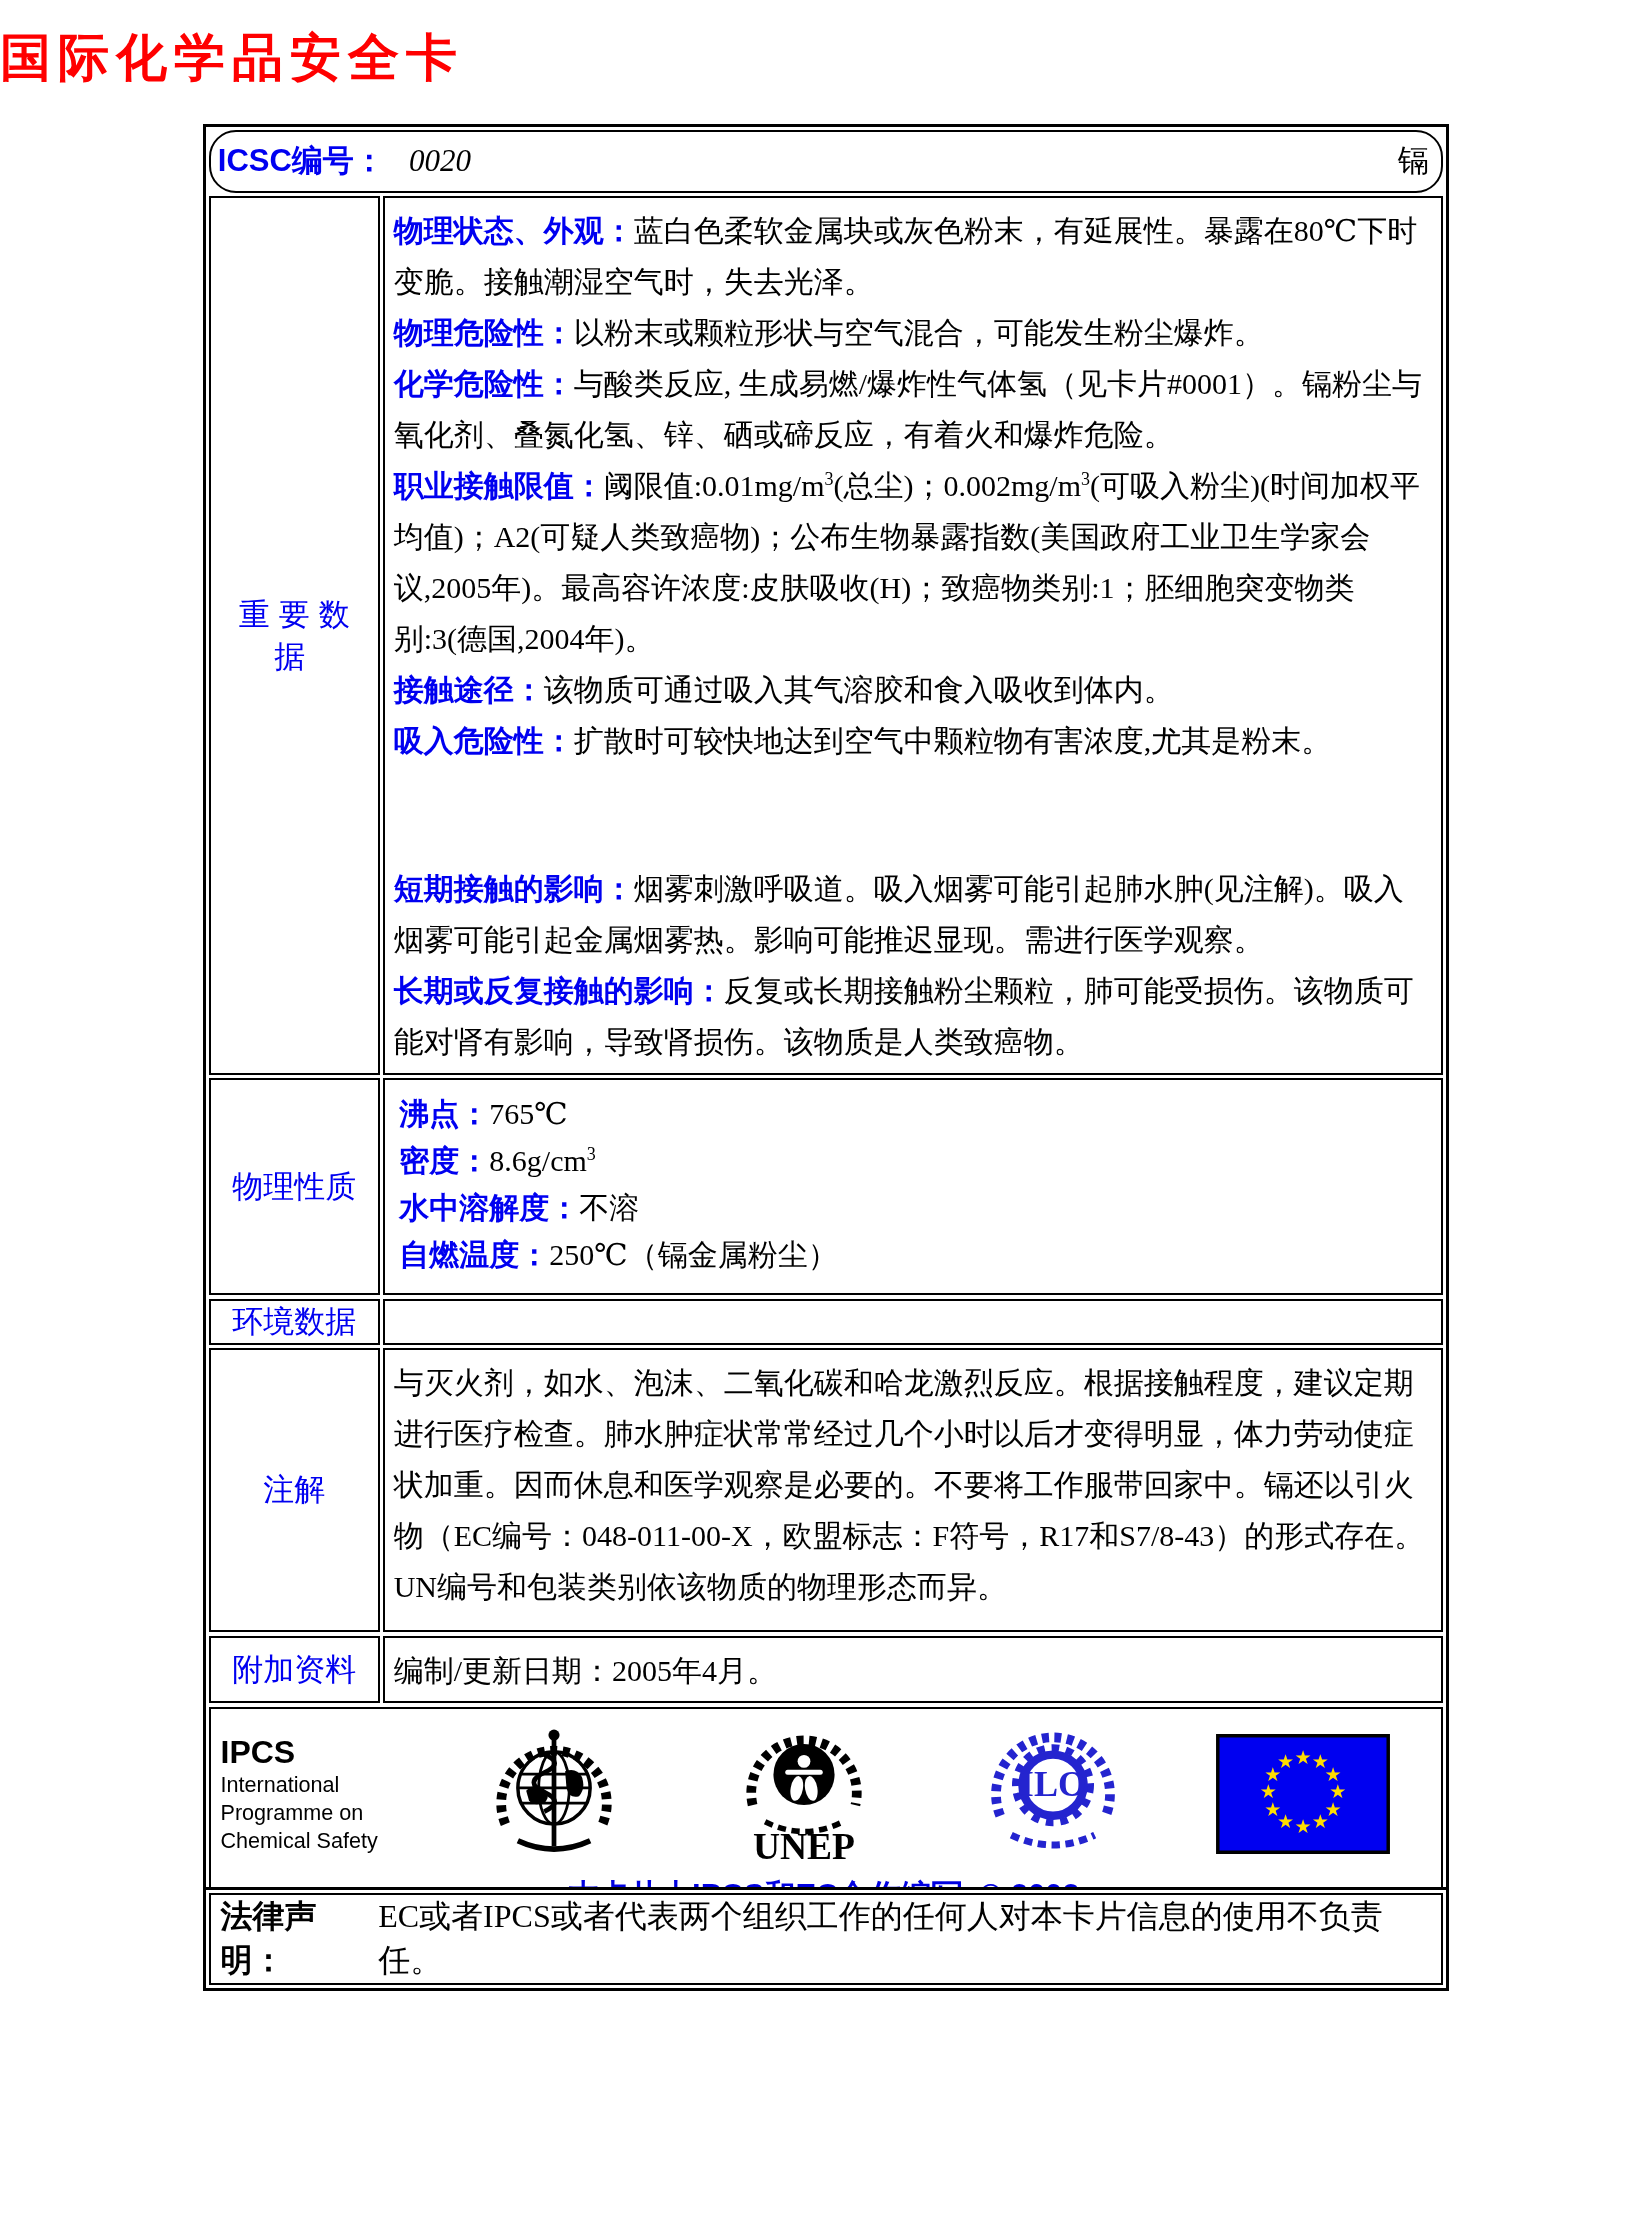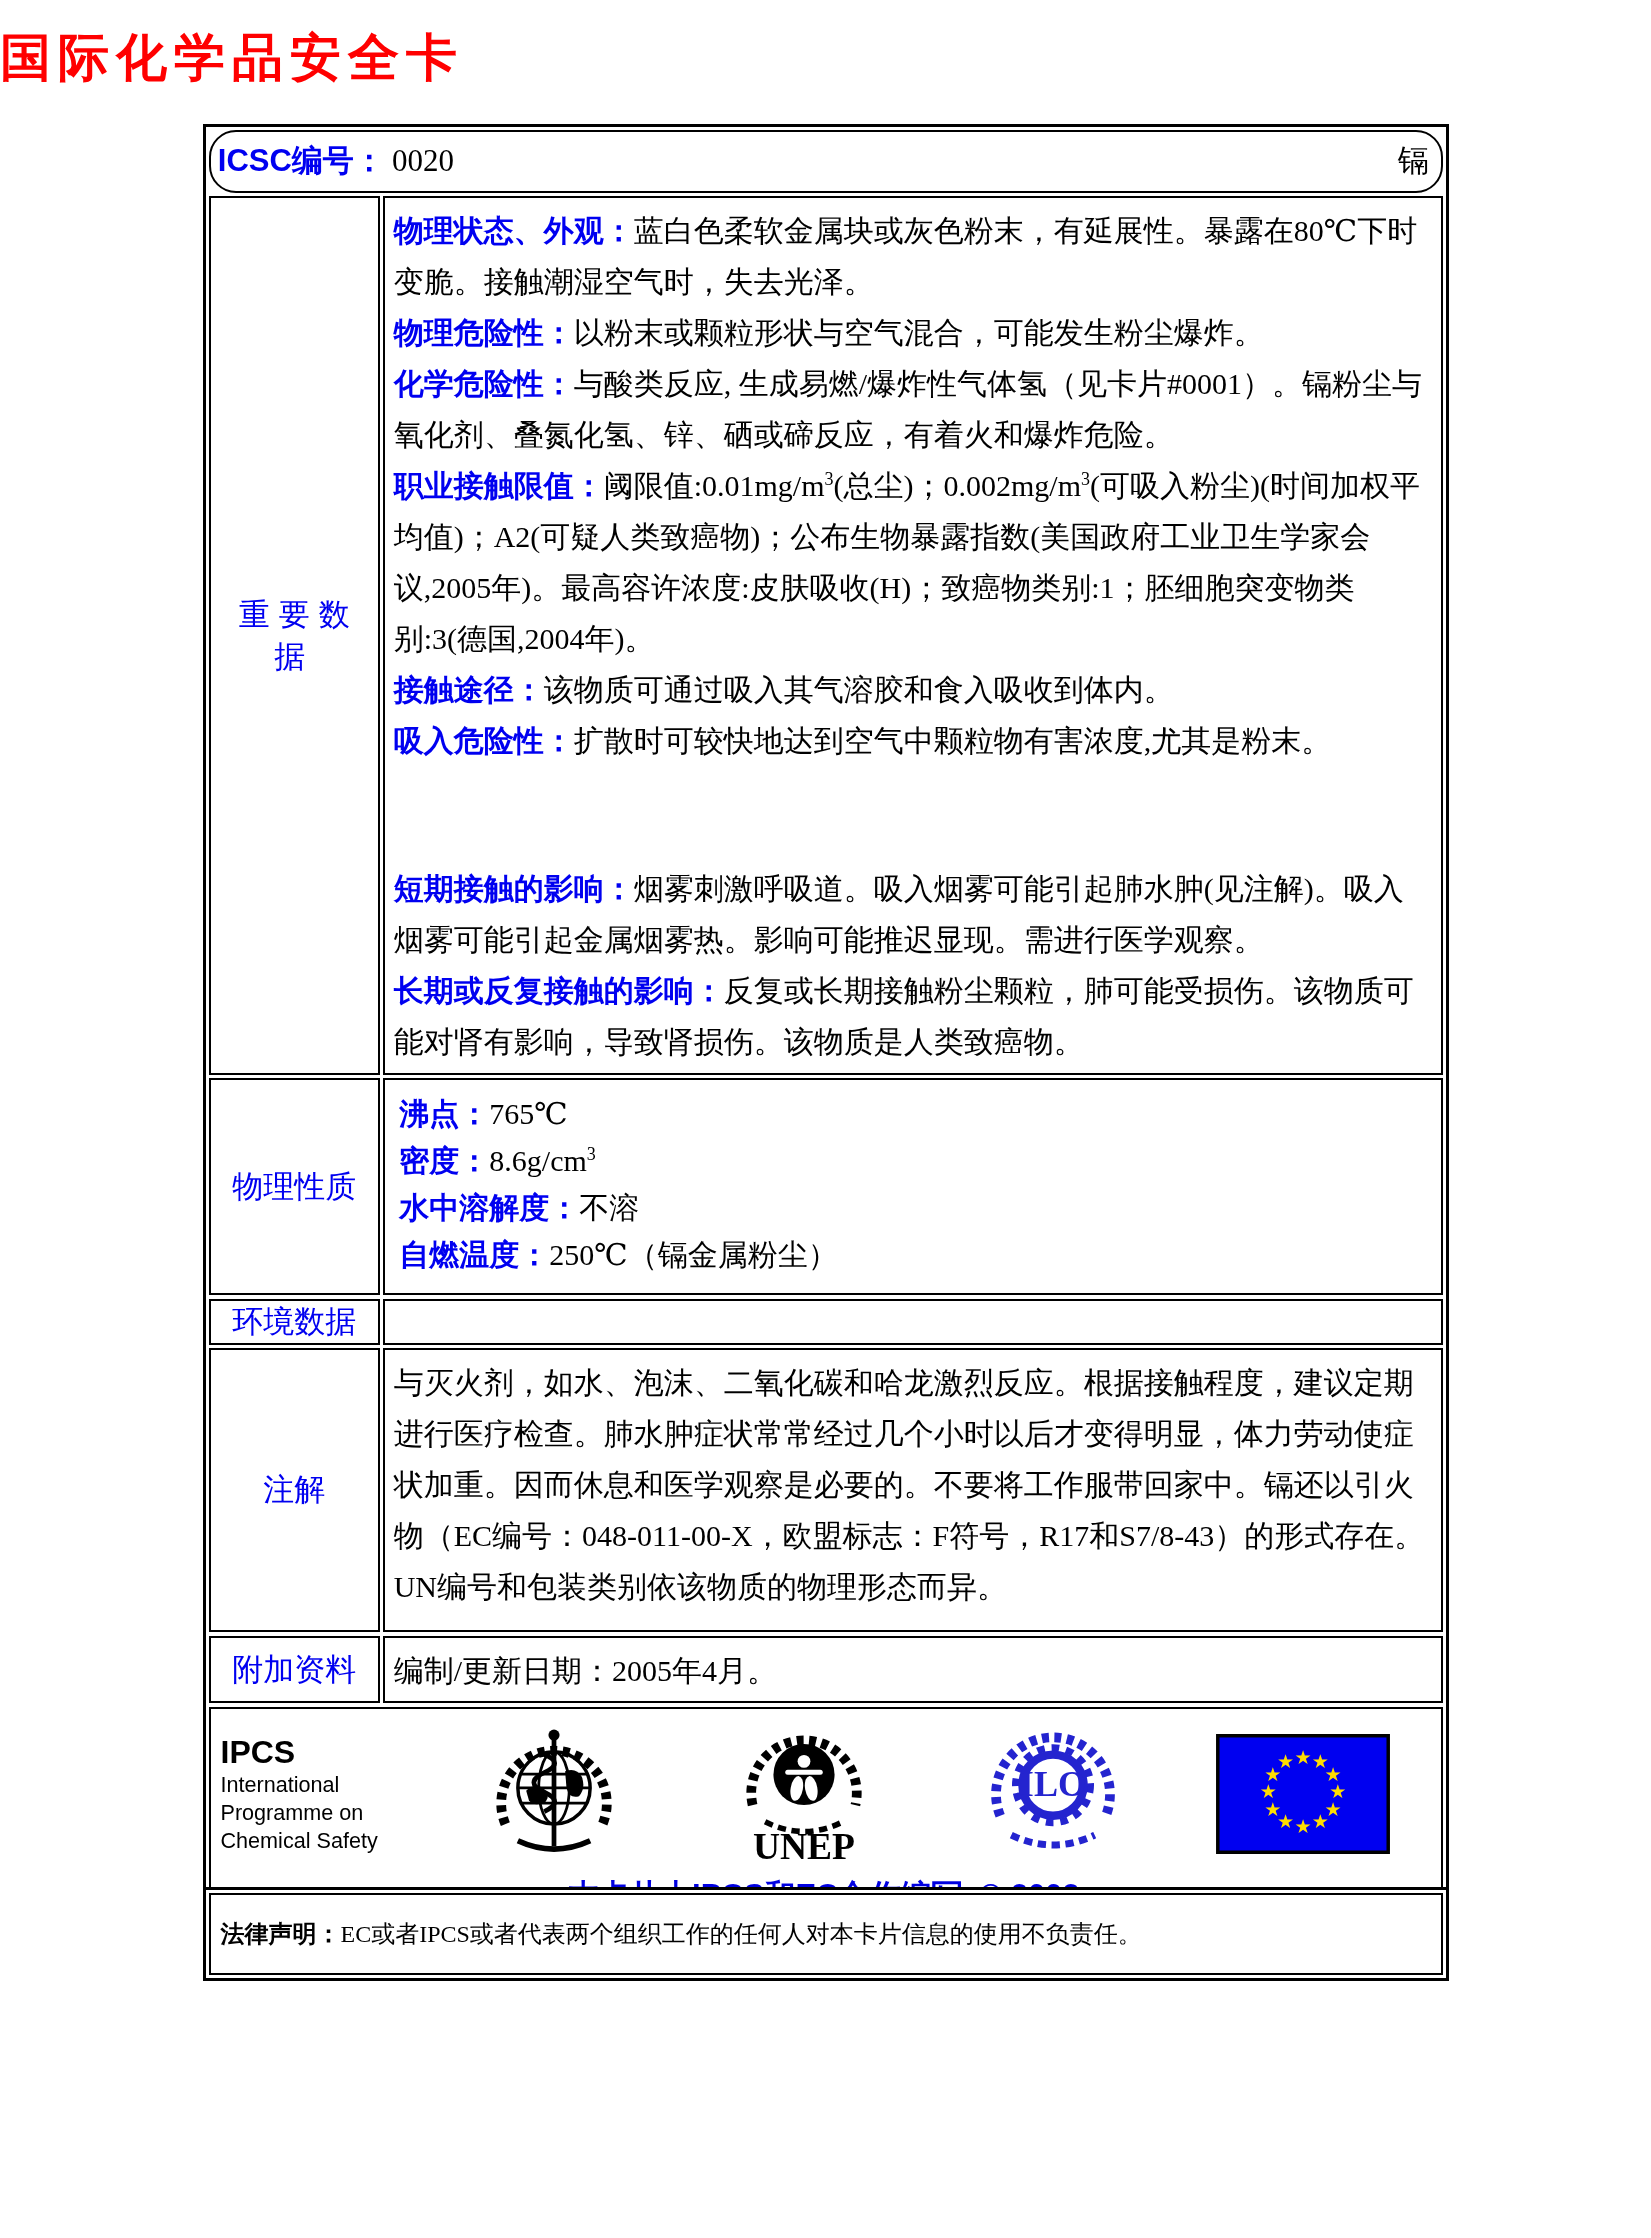--- a/index.html
+++ b/index.html
@@ -62,21 +62,21 @@
     min-height: 63px;
     padding: 0 12.5px 0 7px;
     font-size: 31px;
     border-radius: 27px;
   }
   .header-cell .hdr-label {
     color: #0000f0;
     font-family: "Liberation Sans", "DejaVu Sans", sans-serif;
     font-weight: bold;
   }
-  .header-cell .hdr-number { margin-left: 7px; }
+  .header-cell .hdr-number { margin-left: 24px; font-style: italic; }
   .header-cell .hdr-substance { margin-left: auto; }
   
   .field-label {
     color: #0000f0;
     font-family: Liberation Sans, sans-serif;
     font-weight: bold;
   }
   sup { font-sizeः: 0.6em; font-size: 0.6em; vertical-align: super; line-height: 0; }
   .important-content { min-height: 839px; }
   .important-content .spacer { height: 97px; }
@@ -107,21 +107,21 @@
     font-weight: bold;
     font-size: 31px;
   }
   .copyright-line .year { margin-left: 16.7px; }
   
   .legal-cell {
     display: flex;
     align-items: center;
     min-height: 82px;
     padding: 0 9.7px;
-    font-size: 24px;
+    font-size: 32px;
   }
   .legal-label {
     font-family: "Liberation Sans", "DejaVu Sans", sans-serif;
     font-weight: bold;
   }
 </style>
 </head>
 <body>
 
 <div id="page">

